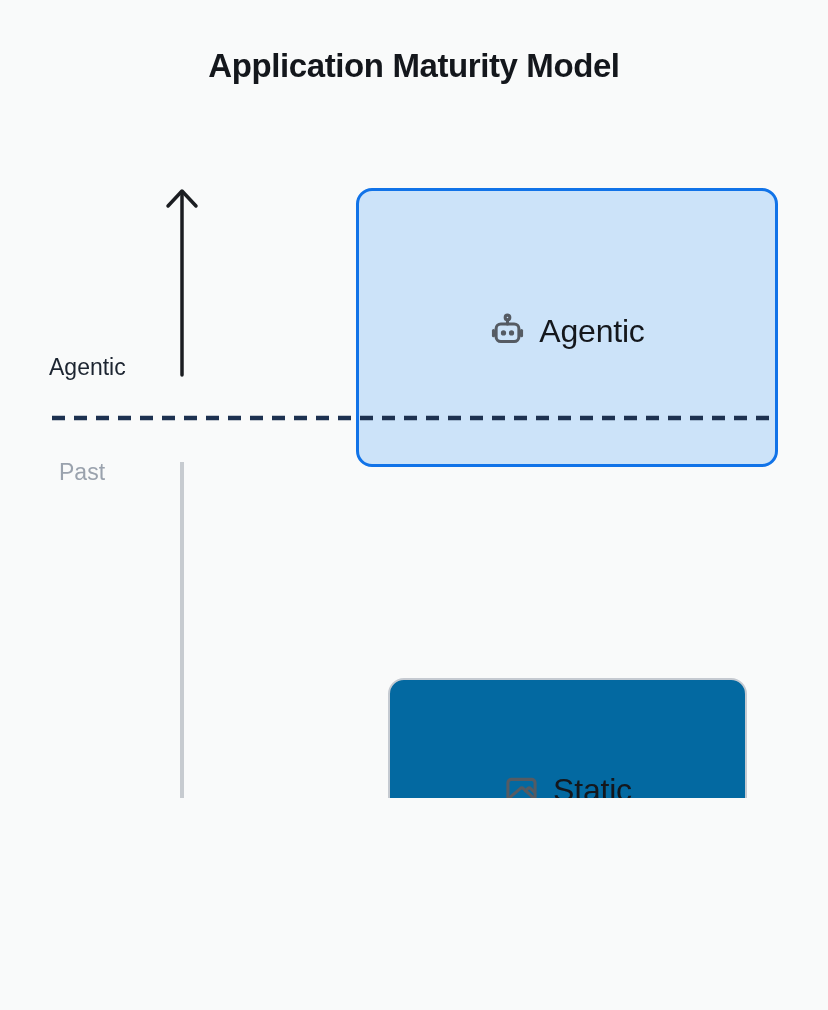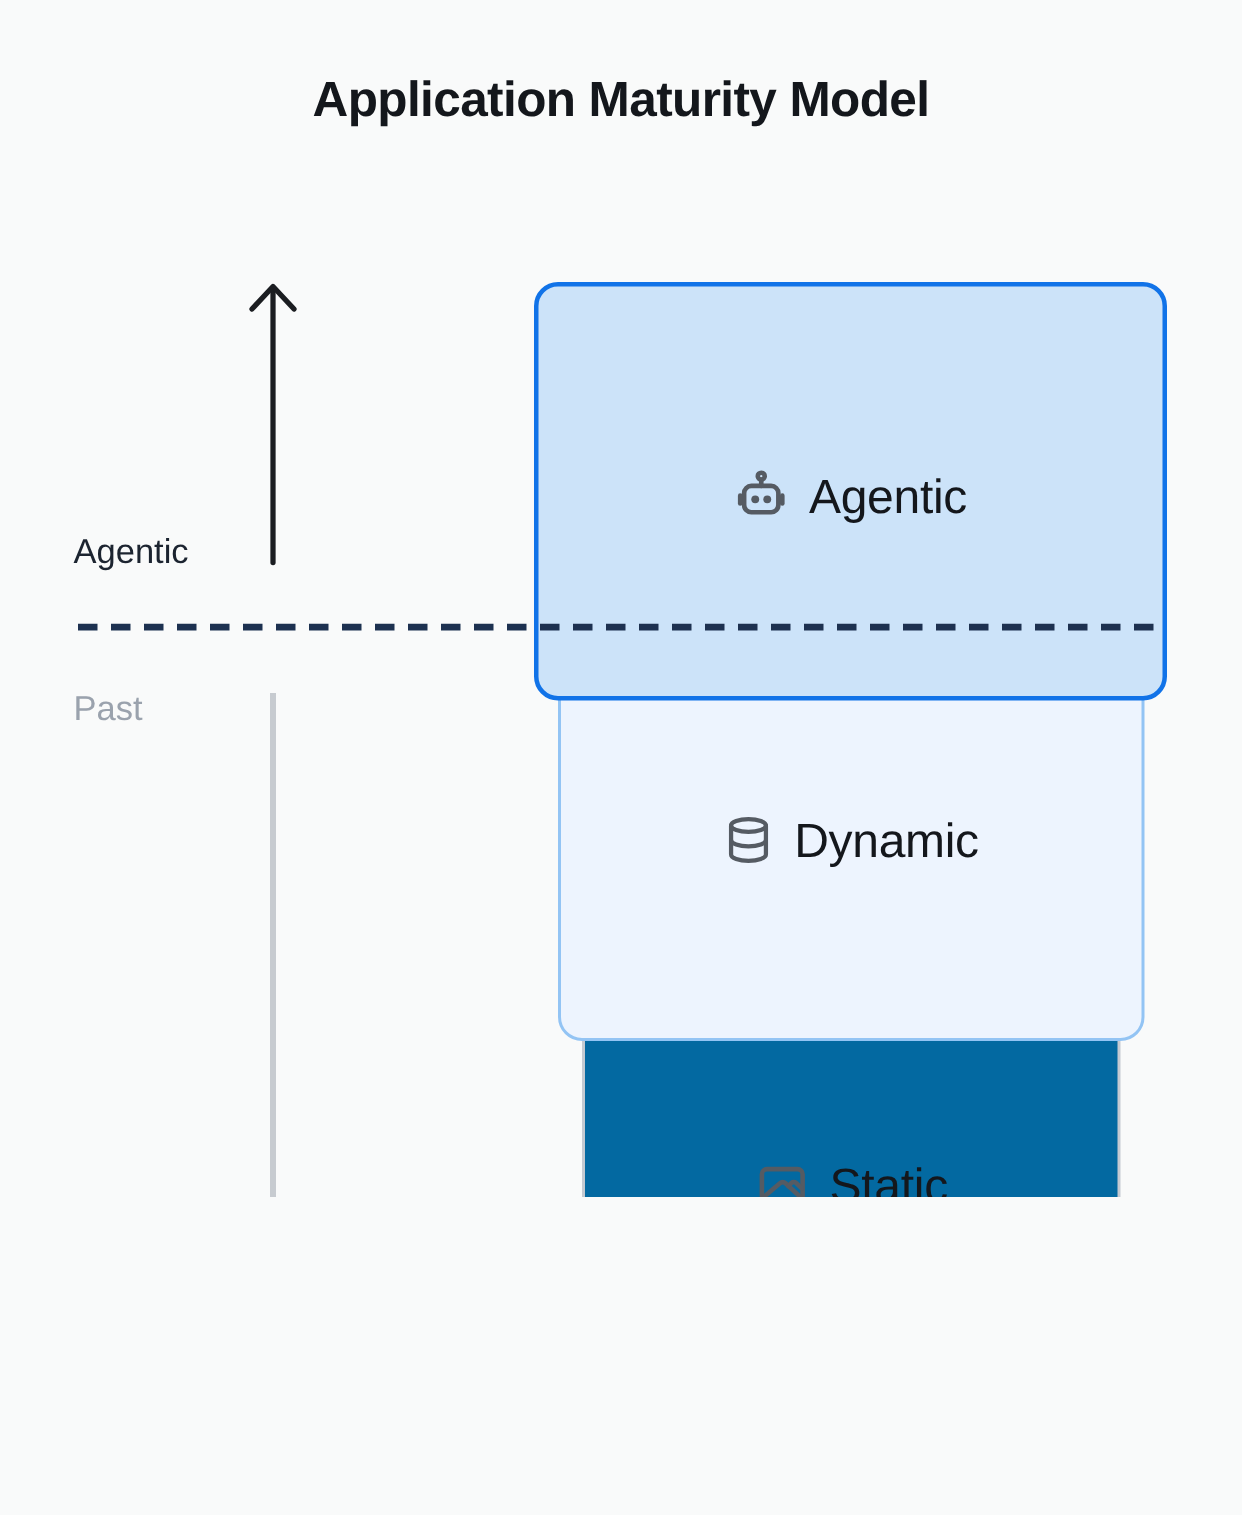--- a/index.html
+++ b/index.html
@@ -27,21 +27,21 @@
     color: #14171c;
     margin: 0;
   }
   .axis-label {
     position: absolute;
     font-size: 23px;
     line-height: 28px;
     font-weight: 400;
   }
   .axis-label.future { left: 49px; top: 353px; color: #1c2430; }
-  .axis-label.past  { left: 49px; top: 458px; color: #9aa2ad; }
+  .axis-label.past  { left: 59px; top: 458px; color: #9aa2ad; }
 
   .overlay-svg {
     position: absolute;
     top: 0; left: 0;
     width: 828px; height: 1010px;
     z-index: 5;
     pointer-events: none;
   }
 
   .level {
@@ -108,30 +108,20 @@
         <rect x="4.6" y="7.1" width="14.8" height="11.4" rx="3.1"></rect>
         <circle cx="9.4" cy="12.9" r="1.7" fill="#555b63" stroke="none"></circle>
         <circle cx="14.6" cy="12.9" r="1.7" fill="#555b63" stroke="none"></circle>
         <line x1="2.9" y1="11.3" x2="2.9" y2="14.7"></line>
         <line x1="21.1" y1="11.3" x2="21.1" y2="14.7"></line>
       </svg>
       <span class="level-label">Agentic</span>
     </div>
   </div>
 
-  <div class="level dynamic" style="background-color: rgb(237, 244, 254); border-color: rgb(147, 196, 244);">
-    <div class="level-content">
-      <svg class="level-icon" width="34" height="36" viewBox="0 0 24 24" fill="none" stroke="#555b63" stroke-width="2" stroke-linecap="round" stroke-linejoin="round">
-        <ellipse cx="12" cy="5.2" rx="8.2" ry="3"></ellipse>
-        <path d="M3.8 5.2 V18.8 A8.2 3 0 0 0 20.2 18.8 V5.2"></path>
-        <path d="M3.8 12 A8.2 3 0 0 0 20.2 12"></path>
-      </svg>
-      <span class="level-label">Dynamic</span>
-    </div>
-  </div>
 
   <div class="level static" style="background-color: #0369a1; border-color: rgb(197, 202, 209);">
     <div class="level-content">
       <svg class="level-icon" width="37" height="37" viewBox="0 0 24 24" fill="none" stroke="#555b63" stroke-width="2" stroke-linecap="round" stroke-linejoin="round">
         <rect x="3.2" y="4.8" width="17.6" height="14.4" rx="2.2"></rect>
         <path d="M3.6 17.2 L11 10.9 a1.8 1.8 0 0 1 2.4 0 L20.4 17.4"></path>
         <path d="M14.6 12.2 l1.4-1.4 a1.5 1.5 0 0 1 2 0 l2.4 2.3"></path>
       </svg>
       <span class="level-label">Static</span>
     </div>

